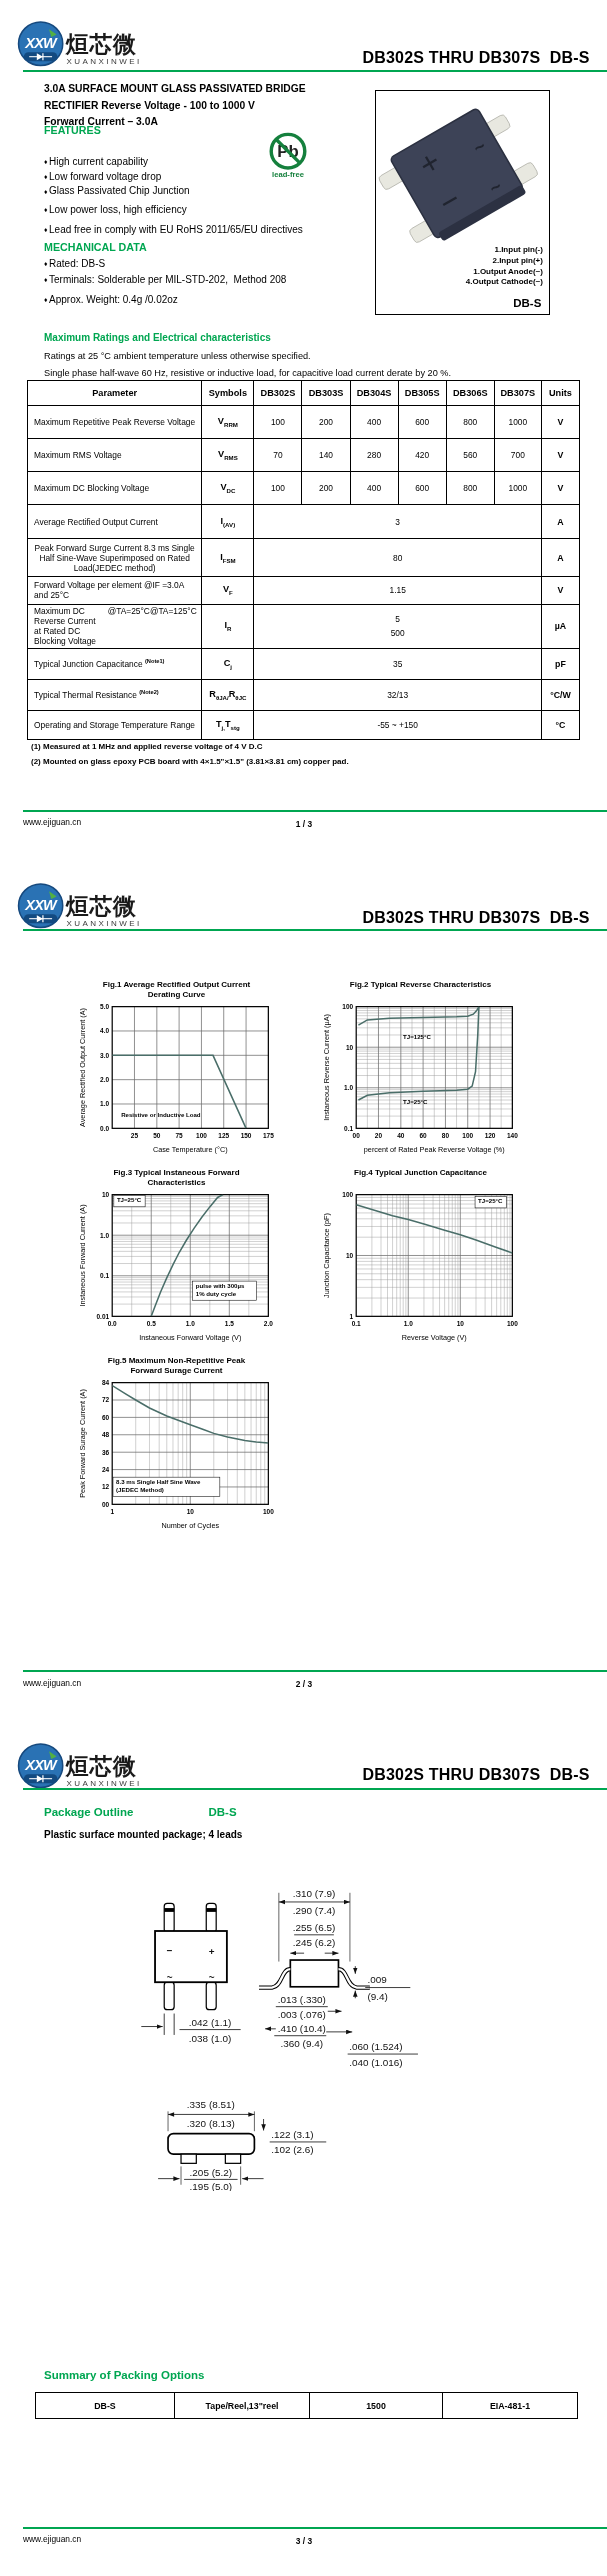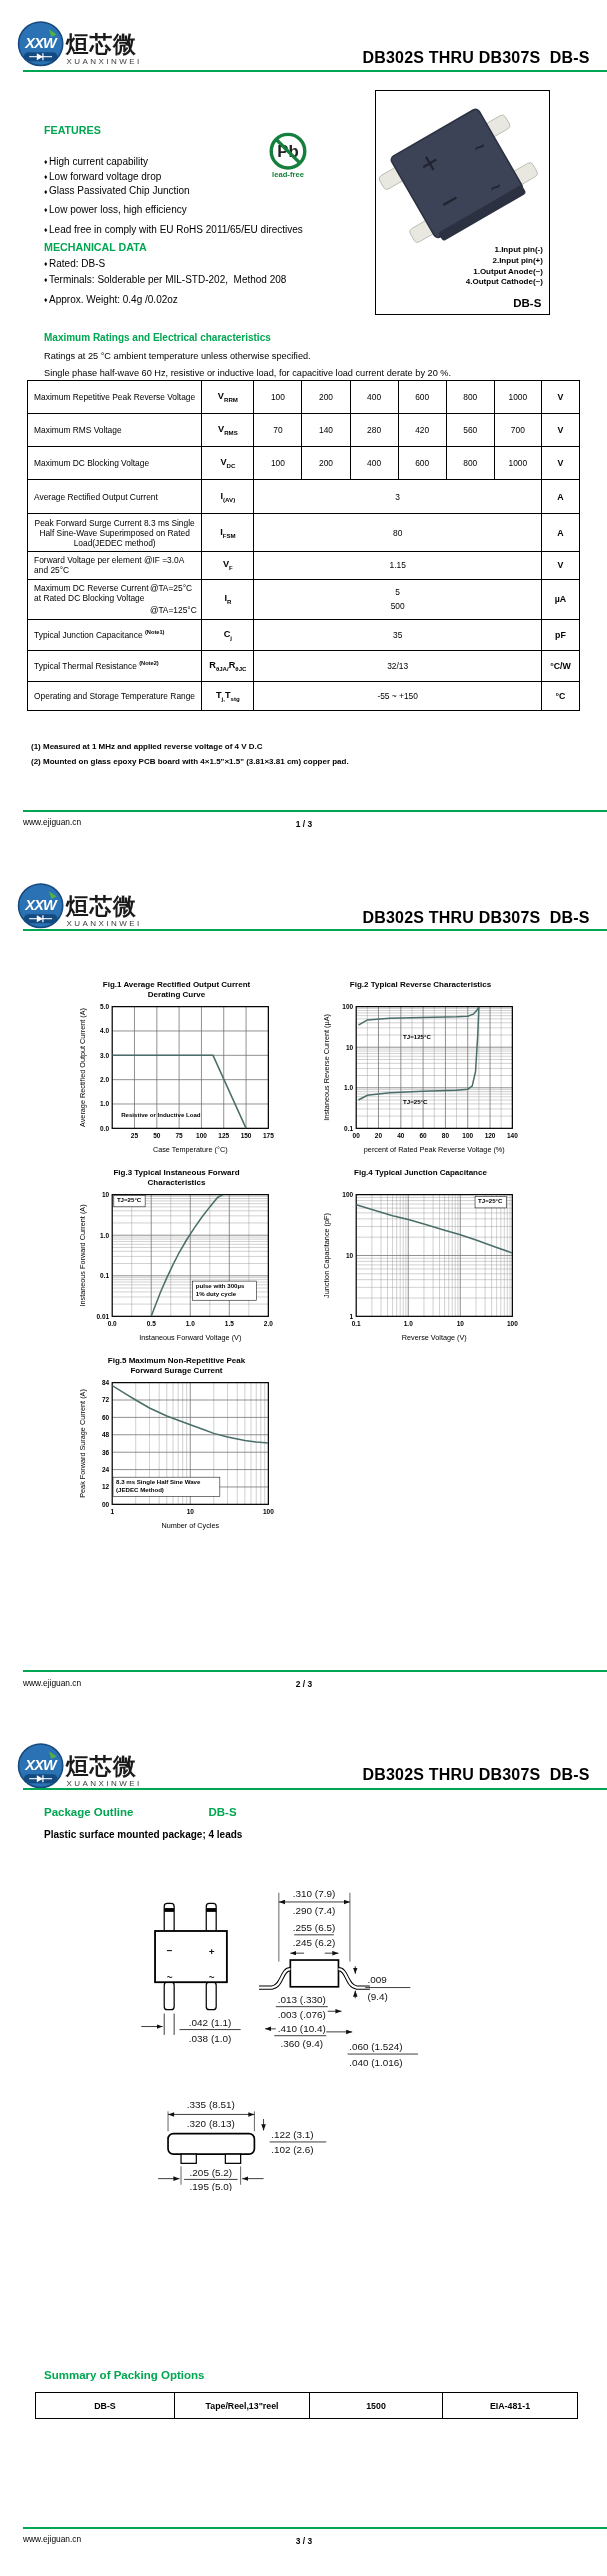--- a/index.html
+++ b/index.html
@@ -33,21 +33,21 @@
   .ratings th,.ratings td{border:0.8px solid #000;padding:1.5px 3.1px;vertical-align:middle;}
   .ratings{border:1.5px solid #000;}
   .ratings th{font-size:9.2px;font-weight:bold;}
   .ratings td{font-size:8.4px;text-align:center;}
   .ratings td.param{text-align:left;padding-left:6.1px;}
   .ratings td.param.center{text-align:center;padding-left:3.1px;}
   .ratings .sym{font-weight:bold;font-size:9.2px;}
   .ratings .sym sub{font-size:6.1px;font-weight:bold;}
   .ratings .unit{font-weight:bold;font-size:8.8px;}
   .ir-wrap{display:flex;justify-content:space-between;align-items:stretch;}
-  .ir-right{text-align:left;display:flex;flex-direction:column;justify-content:space-between;height:32px;padding-right:1.5px;}
+  .ir-right{text-align:center;display:flex;flex-direction:row;justify-content:space-between;height:32px;padding-right:1.5px;}
   .stackv div{padding:2.3px 0;}
   .note-sup{font-size:5.7px;vertical-align:super;font-weight:bold;}
   .hr33{height:25px;} .hr43{height:33px;} .hr45{height:34px;margin-top:19px;} .hr50{height:38px;}
   .hr36{height:27.6px;} .hr52{height:40px;} .hr40{height:31px;} .hr38{height:29px;}
   .footnotes{position:absolute;left:31px;top:739px;font-size:8px;font-weight:bold;line-height:15.3px;}
   .pfoot-url{position:absolute;left:23px;font-size:8.4px;}
   .pfoot-page{position:absolute;left:0;right:0;text-align:center;font-size:8.4px;font-weight:bold;}
 
   
   .fig{position:absolute;width:199px;}
@@ -83,20 +83,25 @@
         <line x1="16" y1="48" x2="46" y2="48" stroke="#fff" stroke-width="1.4"></line>
         <polygon points="26,43.5 26,52.5 34,48" fill="#fff"></polygon>
         <line x1="34" y1="43.5" x2="34" y2="52.5" stroke="#fff" stroke-width="1.6"></line>
         <text x="64" y="42" font-size="30" font-weight="bold" fill="#1a1a1a" letter-spacing="1">烜芯微</text>
         <text x="65" y="58" font-size="10.5" letter-spacing="3.2" fill="#3a3a3a">XUANXINWEI</text>
       </svg>
     </div>
     <div class="doc-title" style="top:49px">DB302S THRU DB307S  DB-S</div>
     <div class="rule" style="top:70px"></div>
 
+    <div class="subtitle">
+      <div>3.0A SURFACE MOUNT GLASS PASSIVATED BRIDGE</div>
+      <div>RECTIFIER Reverse Voltage - 100 to 1000 V</div>
+      <div>Forward Current – 3.0A</div>
+    </div>
 
     <div class="sec-head" style="left:44px;top:124px">FEATURES</div>
     <div class="list" style="top:155px">
       <div class="it"><span class="bullet">♦</span><span>High current capability</span></div>
       <div class="it"><span class="bullet">♦</span><span>Low forward voltage drop</span></div>
       <div class="it"><span class="bullet">♦</span><span>Glass Passivated Chip Junction</span></div>
       <div class="it gap1"><span class="bullet">♦</span><span>Low power loss, high efficiency</span></div>
       <div class="it gap2"><span class="bullet">♦</span><span>Lead free in comply with EU RoHS 2011/65/EU directives</span></div>
     </div>
 
@@ -151,20 +156,31 @@
           <col style="width:52px">
         <col style="width:48px">
           <col style="width:48px">
           <col style="width:48px">
         <col style="width:48px">
           <col style="width:48px">
           <col style="width:47px">
         <col style="width:38px">
       </colgroup>
       <tbody>
+          <tr class="hr33">
+        <th>Parameter</th>
+        <th>Symbols</th>
+        <th>DB302S</th>
+        <th>DB303S</th>
+        <th>DB304S</th>
+        <th>DB305S</th>
+        <th>DB306S</th>
+        <th>DB307S</th>
+        <th>Units</th>
+      </tr>
       <tr class="hr43">
         <td class="param">Maximum Repetitive Peak Reverse Voltage</td>
         <td class="sym"><span>V</span><sub>RRM</sub></td>
         <td>100</td>
         <td>200</td>
         <td>400</td>
         <td>600</td>
         <td>800</td>
         <td>1000</td>
         <td class="unit">V</td>

